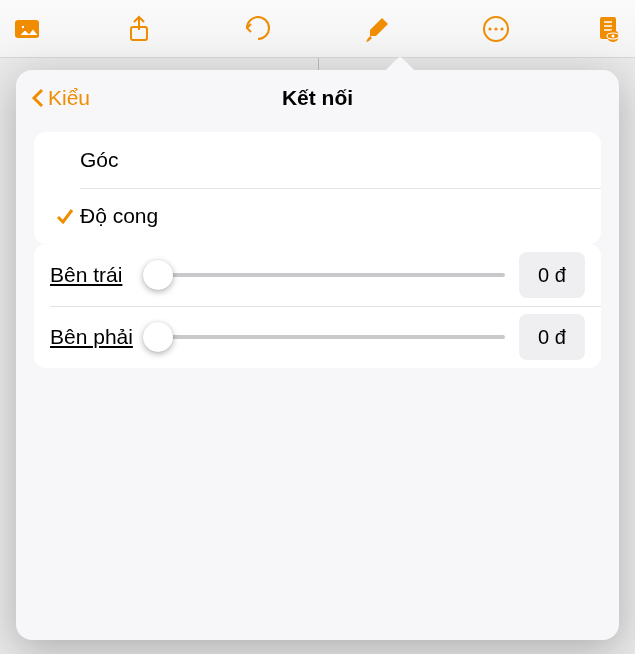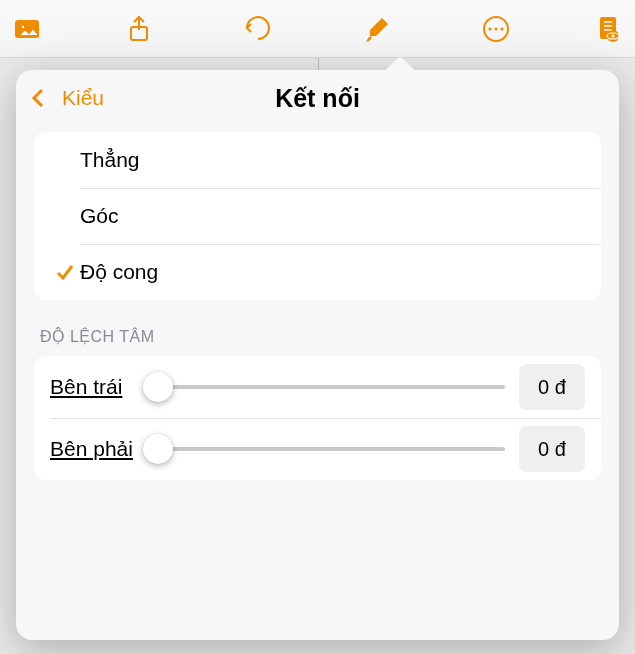--- a/index.html
+++ b/index.html
@@ -49,25 +49,25 @@
   }
   .pop-header {
     height: 56px;
     display: flex; align-items: center; justify-content: center;
     position: relative;
   }
   .pop-back {
     position: absolute; left: 8px; top: 0; bottom: 0;
     display: flex; align-items: center;
     color: #f08c00; font-size: 21px;
-    gap: 16px;
+    gap: 2px;
     padding: 0 6px;
   }
   .pop-back svg { width: 16px; height: 22px; stroke: #f08c00; stroke-width: 3; fill: none; }
-  .pop-title { font-size: 25px; font-weight: 600; color: #000; }
+  .pop-title { font-size: 21px; font-weight: 600; color: #000; }
   .pop-body { padding: 0 18px 18px; }
   .list-group {
     background: #fff;
     border-radius: 12px;
     overflow: hidden;
     margin-top: 6px;
   }
   .list-row {
     height: 56px;
     display: flex; align-items: center;
@@ -186,37 +186,32 @@
         </svg>
       <span>Kiểu</span>
     </div>
     <div class="pop-title">Kết nối</div>
   </div>
 
   <div class="pop-body">
     <div class="list-group">
       <div class="list-row">
         <span class="check-col"></span>
-        <span>Thẳng</span>
-      </div>
-      <div class="list-row">
-        <span class="check-col"></span>
         <span>Góc</span>
       </div>
       <div class="list-row">
         <span class="check-col">
           <svg viewBox="0 0 20 20">
               <polyline points="3,11 8,16 17,4"></polyline>
             </svg>
         </span>
         <span>Độ cong</span>
       </div>
     </div>
 
-    <div class="section-title">ĐỘ LỆCH TÂM</div>
 
     <div class="slider-group">
       <div class="slider-row">
         <div class="slider-label">Bên trái</div>
         <div class="slider-track">
           <div class="slider-thumb"></div>
         </div>
         <div class="value-chip">0 đ</div>
       </div>
       <div class="slider-row">

